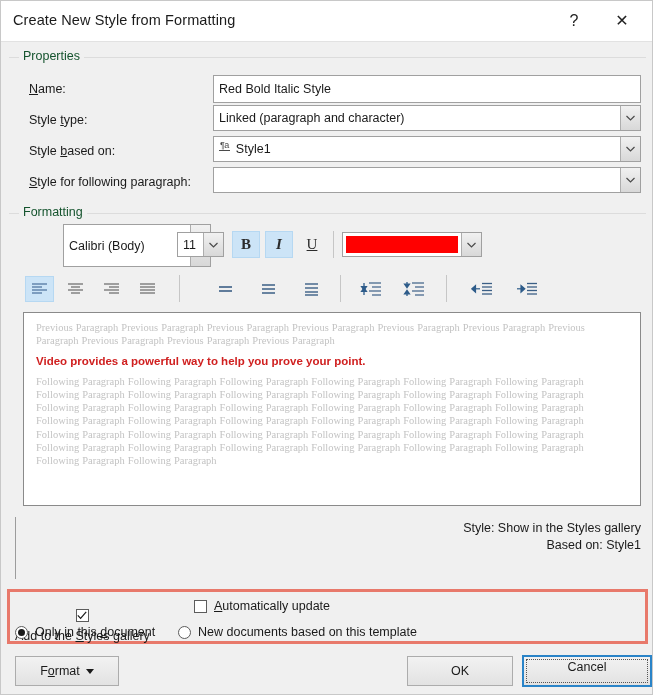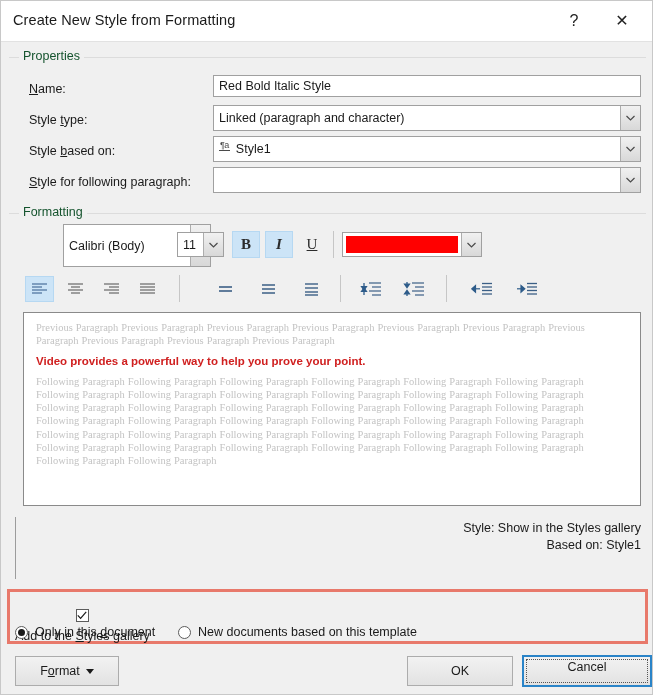--- a/index.html
+++ b/index.html
@@ -379,21 +379,21 @@
   </div>
 
   <div class="group" id="props-group">
     <div class="group-line"></div>
     <div class="group-label">Properties</div>
   </div>
 
   <div class="field-label" style="left:28px; top:81px;">
     <u>N</u><span>ame:</span>
   </div>
-  <div class="textbox" id="name-input" style="left:212px; top:74px; width:428px; height:22px;">
+  <div class="textbox" id="name-input" style="left:212px; top:74px; width:428px; height:28px;">
     <span>Red Bold Italic Style</span>
   </div>
 
   <div class="field-label" style="left:28px; top:112px;">
     <span>Style&nbsp;</span><u>t</u><span>ype:</span>
   </div>
   <div class="combo" style="left:212px; top:104px; width:428px; height:26px;">
     <div class="combo-text">Linked (paragraph and character)</div>
     <div class="arrow-btn">
       <span class="chev">
@@ -637,20 +637,24 @@
 
   <div class="opt" style="left:14px; top:608px;flex-direction:column;">
     <span class="cbx">
       <svg width="10" height="9" viewBox="0 0 10 9">
           <path d="M0.8 4.4 L3.6 7.4 L9.2 0.8" fill="none" stroke="#1a1a1a" stroke-width="1.2"></path>
         </svg>
     </span>
     <span>Add to the <u>S</u>tyles gallery</span>
   </div>
 
+  <div class="opt" style="left:193px; top:598px;">
+    <span class="cbx"></span>
+    <span><u>A</u>utomatically update</span>
+  </div>
 
   <div class="opt" style="left:14px; top:624px;">
     <span class="rdo">
         <span class="dot"></span>
       </span>
     <span>Only in this <u>d</u>ocument</span>
   </div>
 
   <div class="opt" style="left:177px; top:624px;">
     <span class="rdo"></span>

